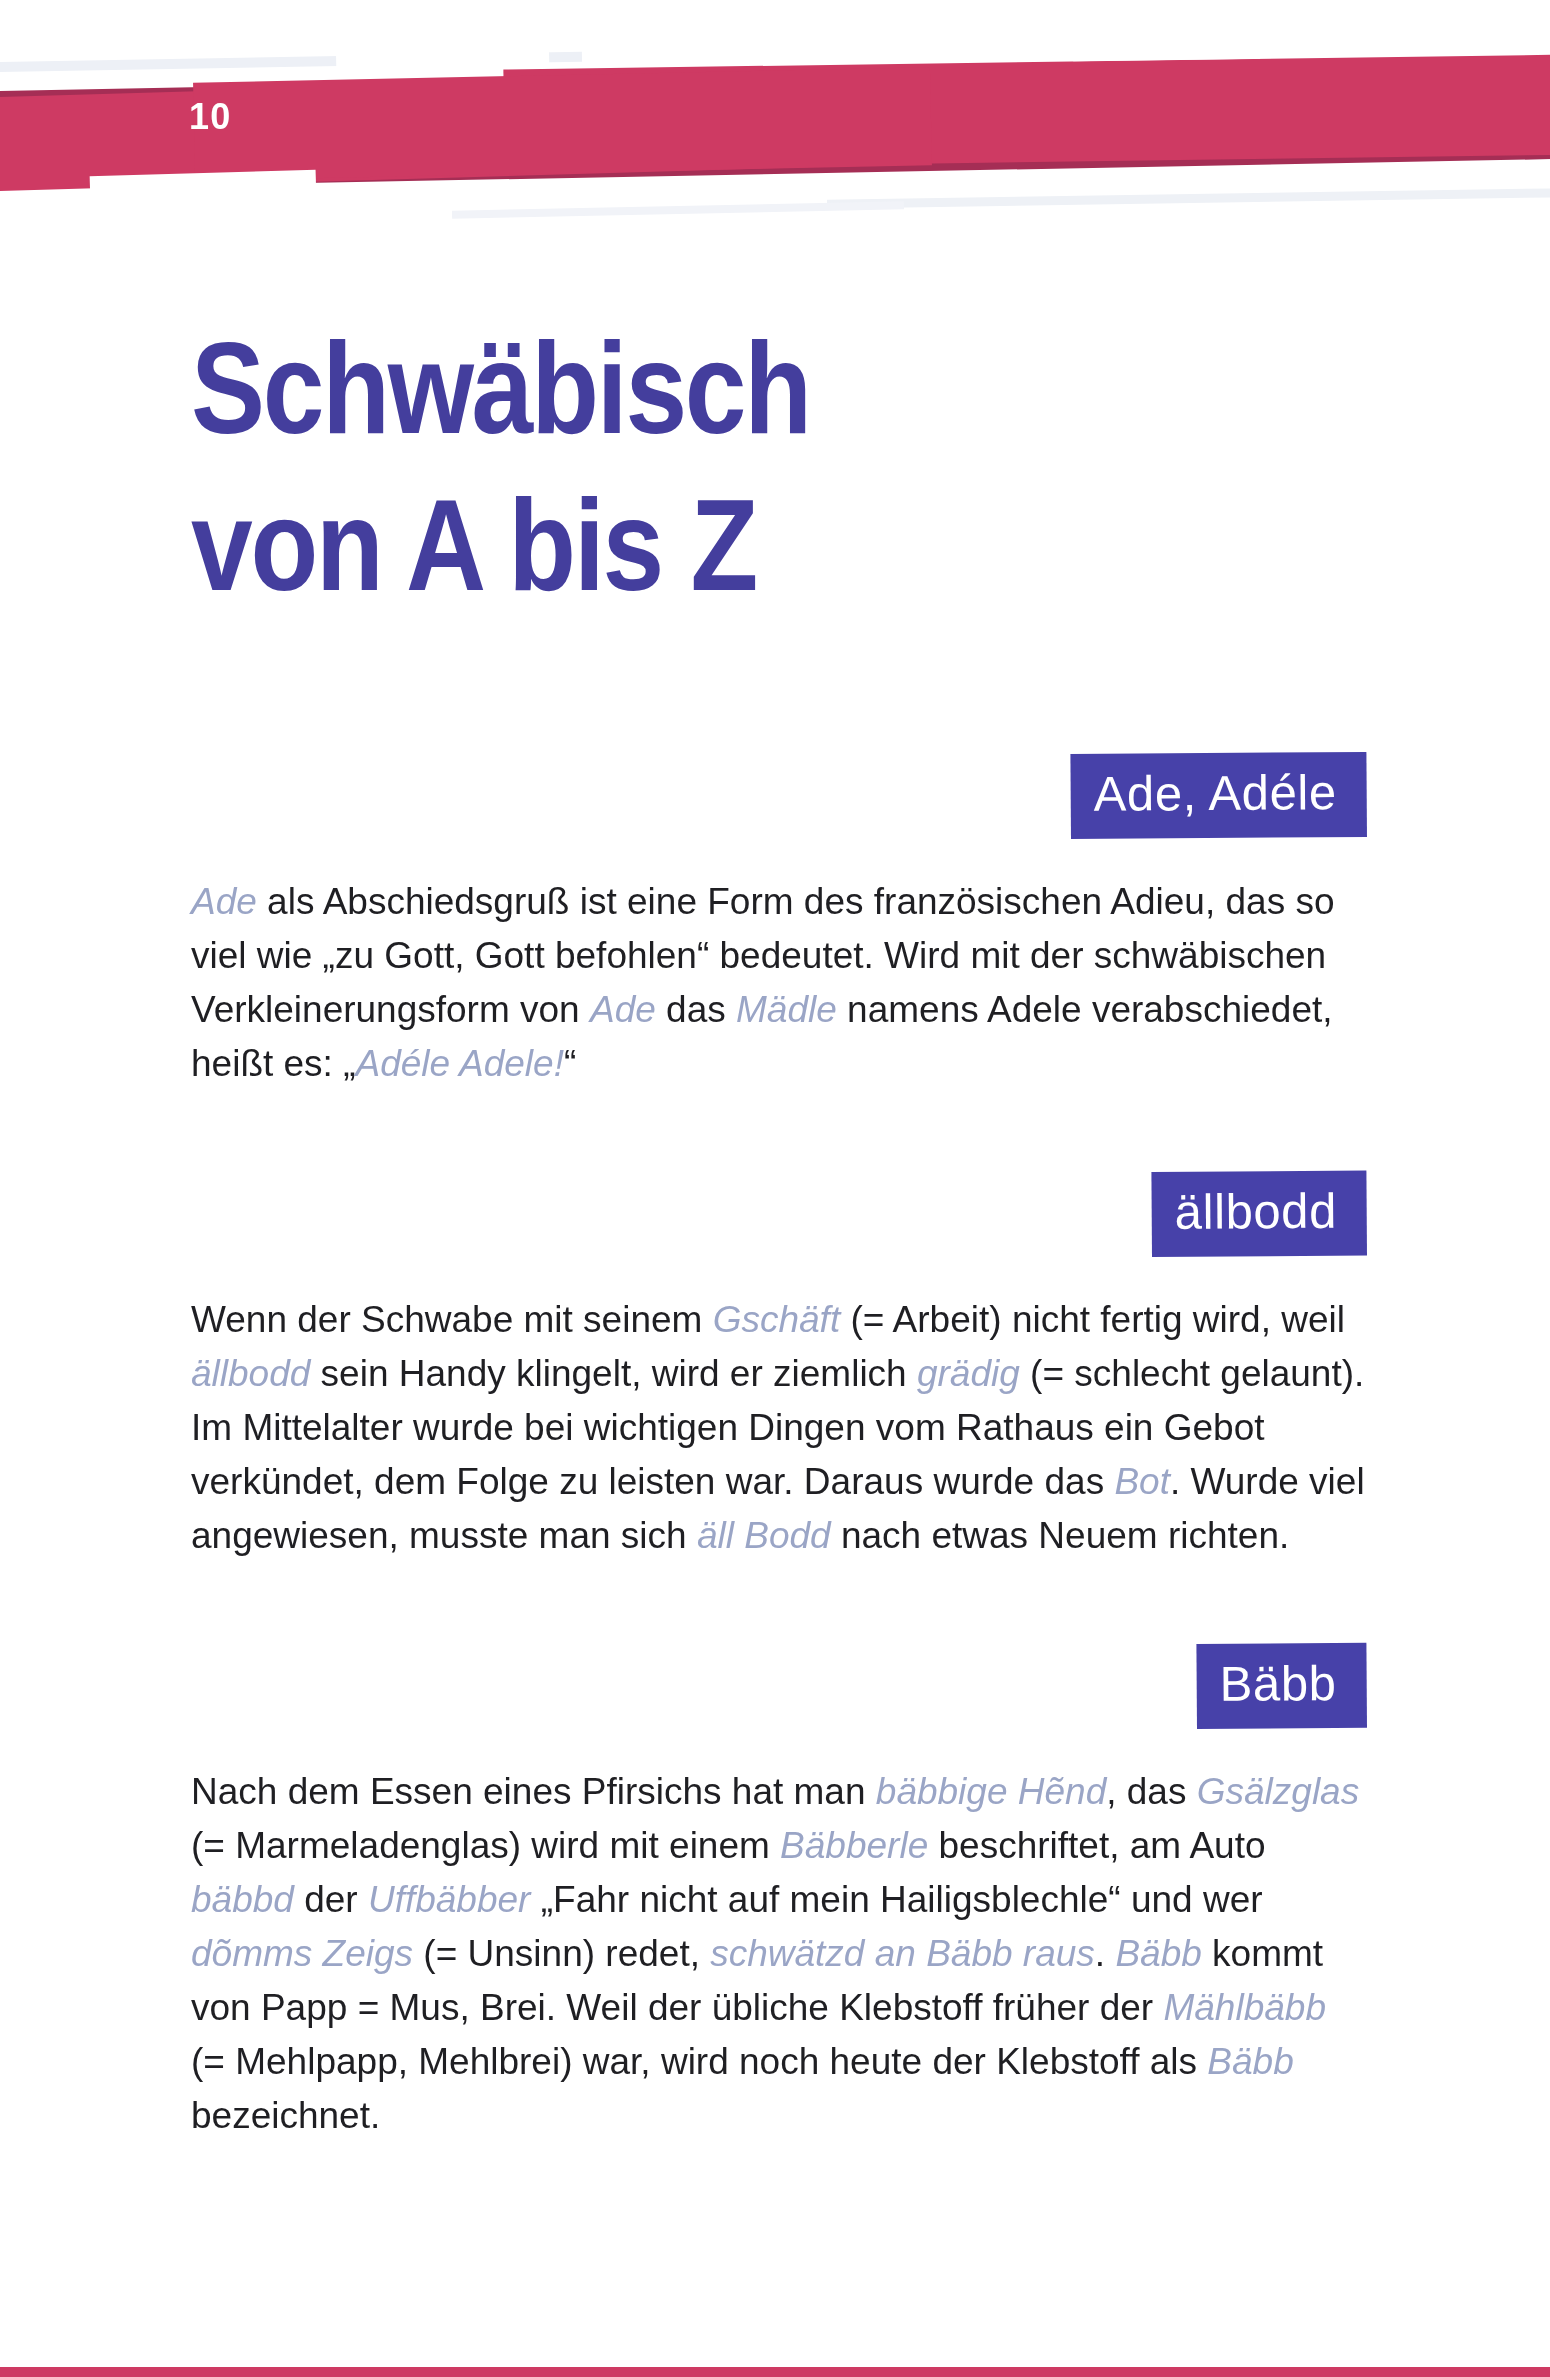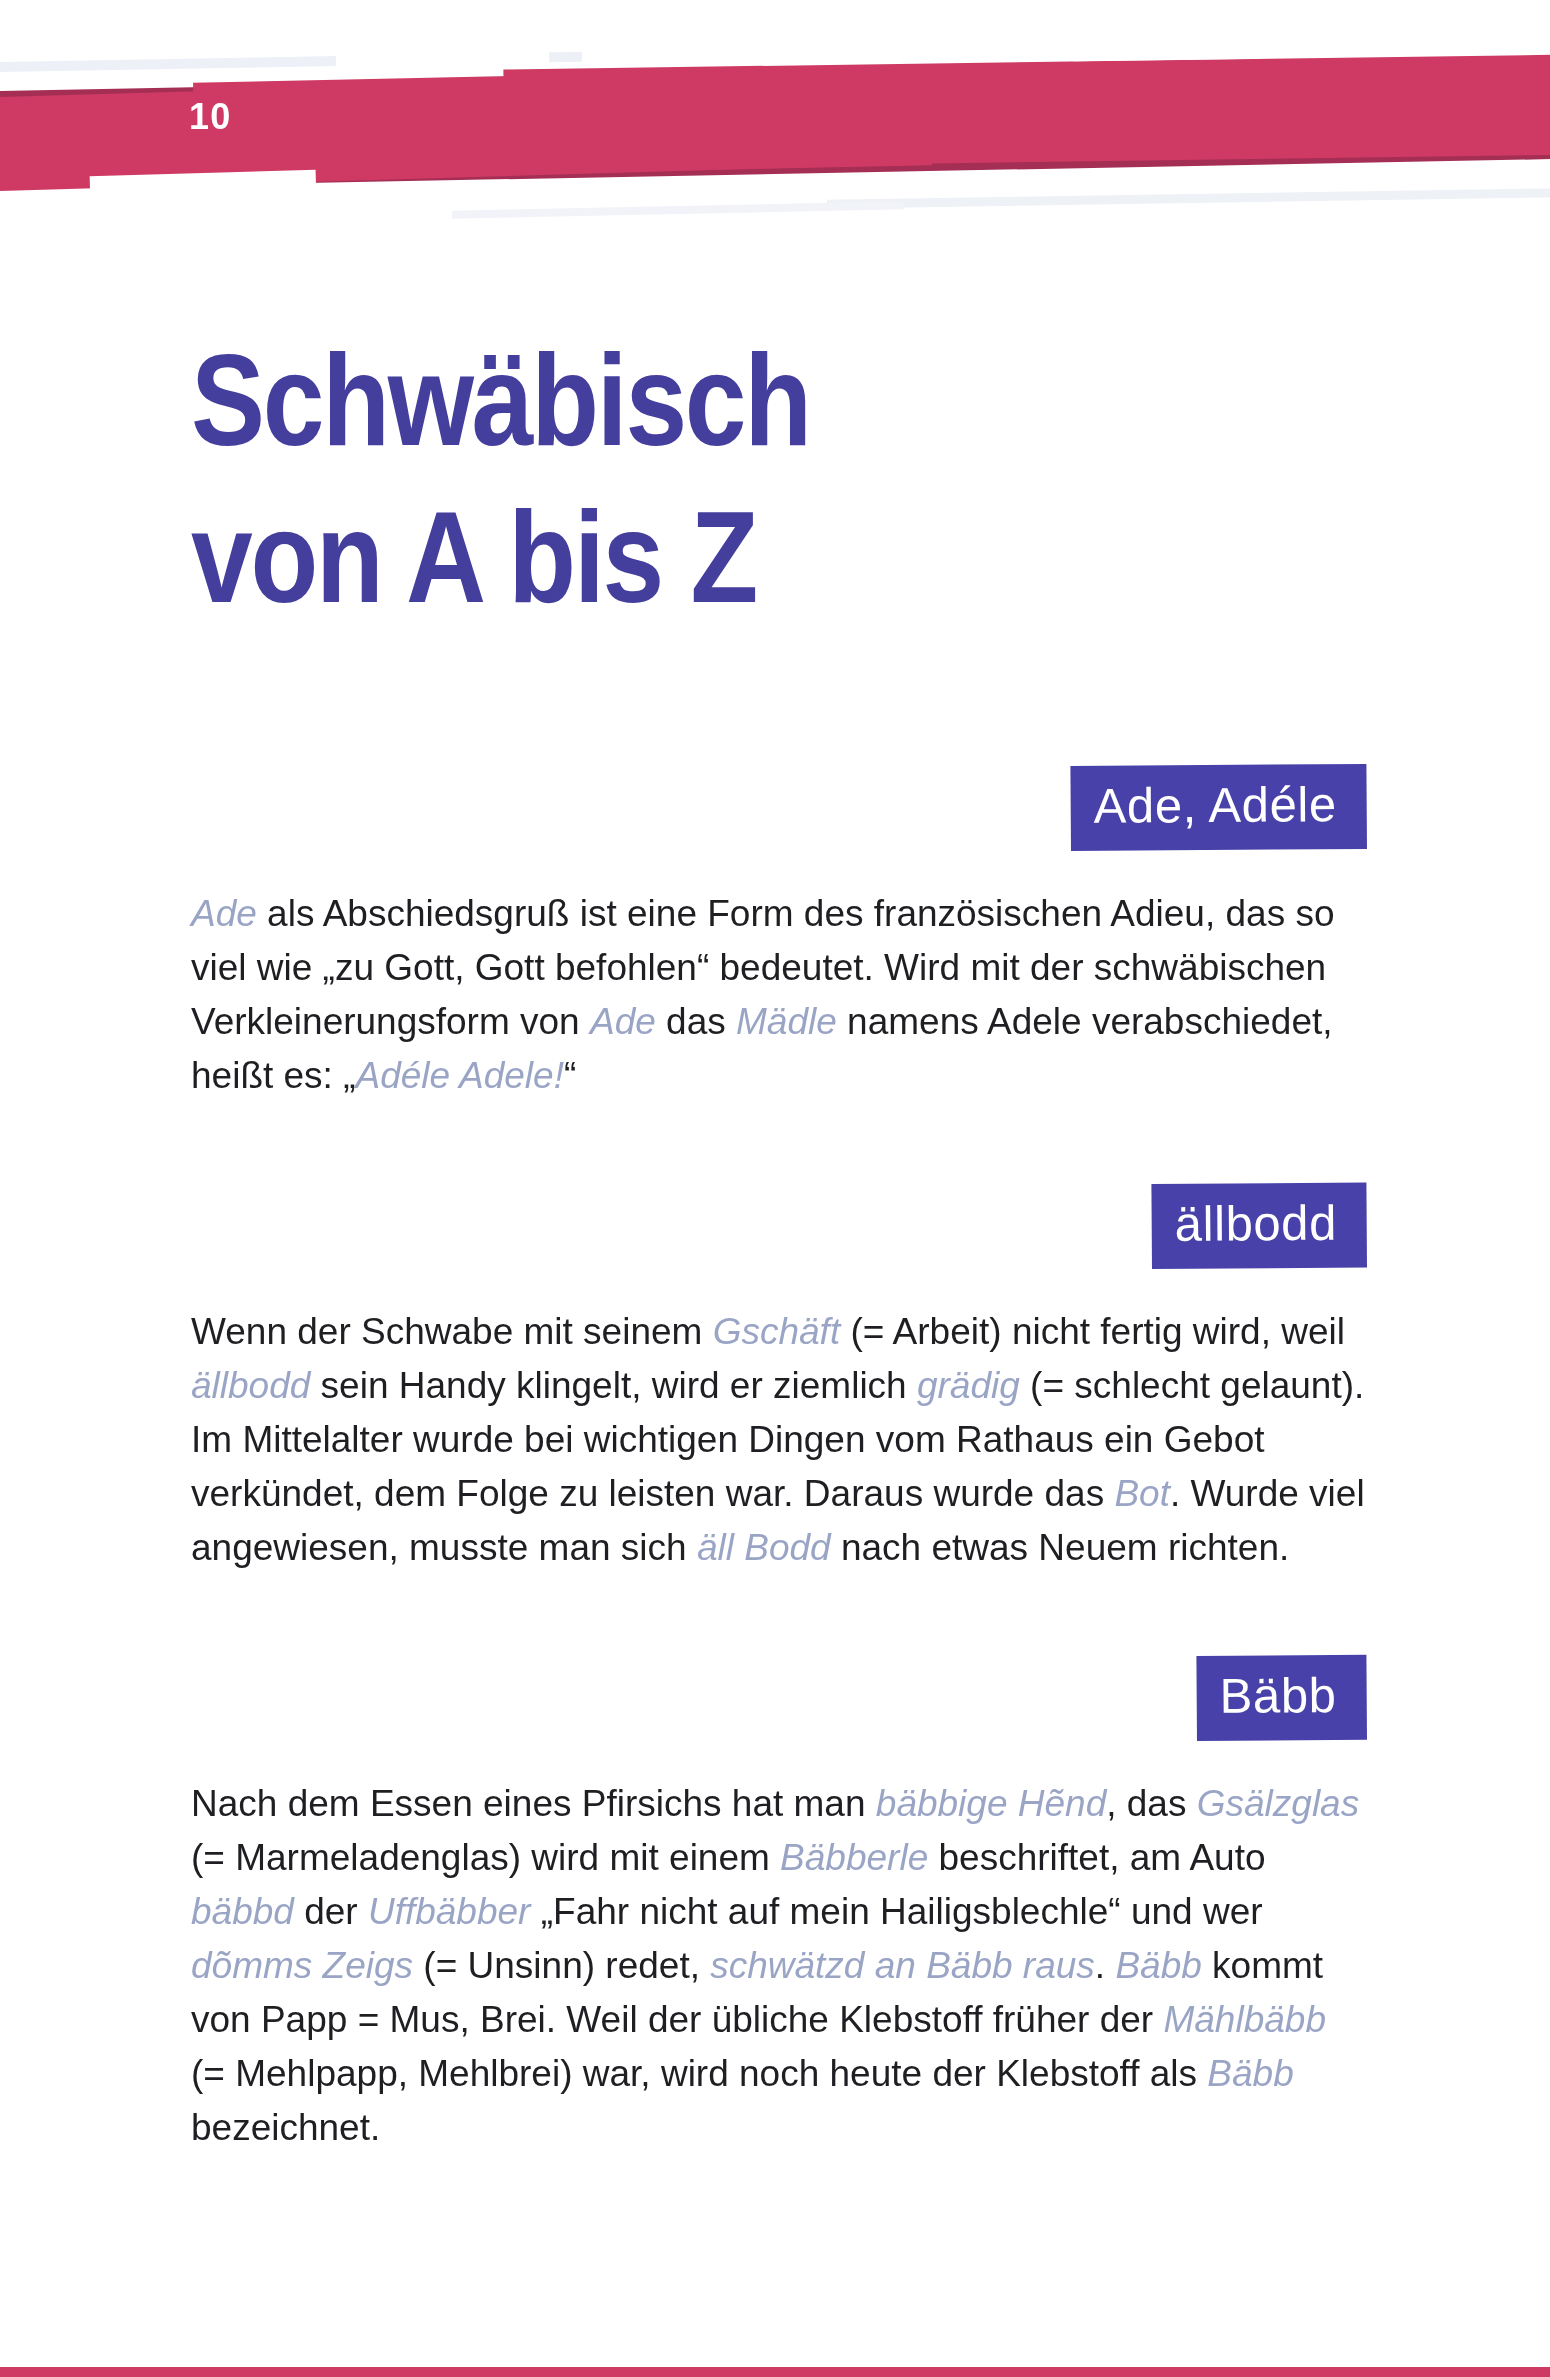--- a/index.html
+++ b/index.html
@@ -24,21 +24,21 @@
   .notch-3        { background:#ffffff; left:1073px; width:187px; top:28.4px;  height:32px; transform:rotate(-0.8deg); }
   .page-number {
     position:absolute; left:189px; top:96px; z-index:5;
     color:#ffffff; font-size:36px; font-weight:bold; letter-spacing:1.3px;
   }
 
   
   .bottom-band { position:absolute; left:0; bottom:0; width:100%; height:10.3px; background:var(--band); }
 
   
-  .content { position:absolute; top:0; left:0; width:100%; padding:12px 184px 0 191px; }
+  .content { position:absolute; top:0; left:0; width:100%; padding:0 184px 0 191px; }
 
   .title {
     margin-top:310px;
     font-size:129px; line-height:1.22; font-weight:bold;
     color:var(--title-color); white-space:nowrap;
   }
   .title .tl { display:inline-block; transform:scaleX(0.86); transform-origin:0 50%; letter-spacing:-2.6px; }
 
   .entry { margin-top:81px; }
   .entry.first { margin-top:129px; }

